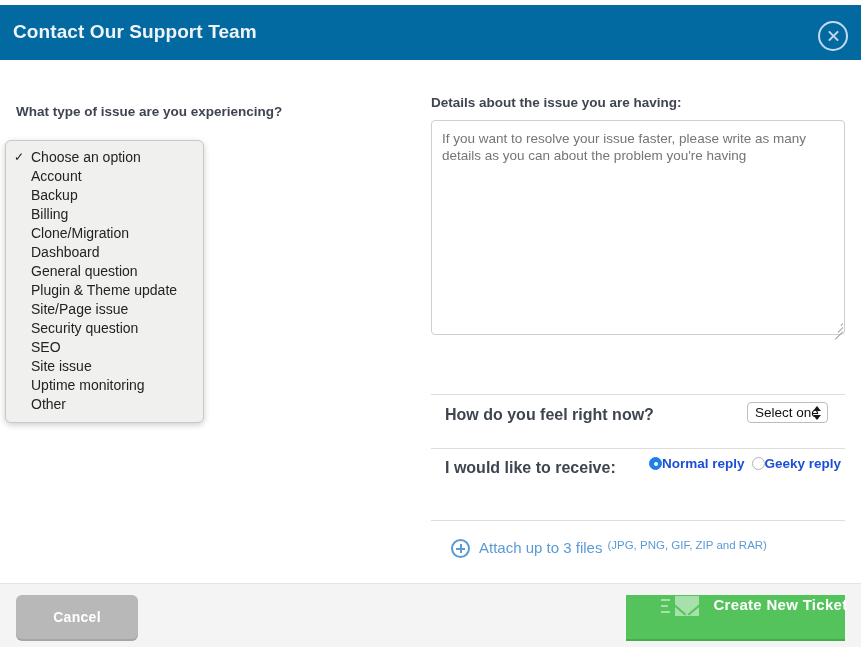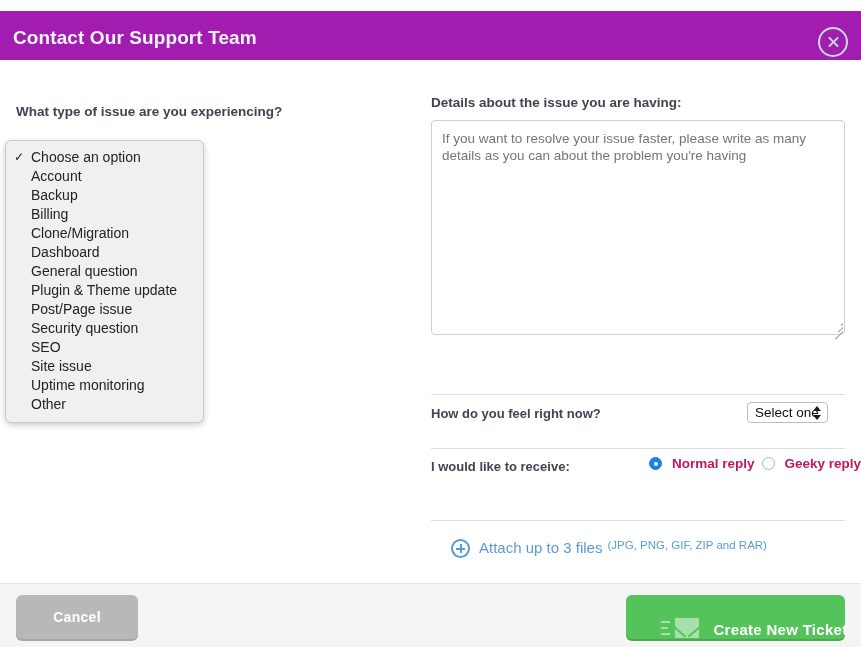--- a/index.html
+++ b/index.html
@@ -18,24 +18,24 @@
     position: relative;
     width: 861px;
     height: 649px;
     background: #ffffff;
     box-sizing: border-box;
   }
 
   
   .header {
     position: absolute;
-    left: 0; top: 11px;
+    left: 0; top: 5px;
     width: 861px;
     height: 60px;
-    background: #a21caf;
+    background: #0369a1;
     box-sizing: border-box;
   }
   .header-title {
     position: absolute;
     left: 13px;
     top: 16px;
     font-size: 19px;
     font-weight: bold;
     color: #eef4f9;
     letter-spacing: 0.1px;
@@ -179,22 +179,22 @@
     width: 414px;
     height: 1px;
     background: #dedede;
   }
   .div1 { top: 334px; }
   .div2 { top: 388px; }
   .div3 { top: 460px; }
 
   .row-label {
     position: absolute;
-    left: 6px;
-    font-size: 13px;
+    left: 20px;
+    font-size: 16px;
     font-weight: bold;
     color: #3f4550;
     white-space: nowrap;
   }
   .label-feel { top: 346px; }
   .label-receive { top: 399px; }
 
   .select-box {
     position: absolute;
     left: 322px;
@@ -274,22 +274,22 @@
     border-radius: 50%;
     background: #ffffff;
   }
   .radio-dot.off {
     background: #ffffff;
     border: 1px solid #b4b4b4;
   }
   .radio-text {
     font-size: 13.5px;
     font-weight: bold;
-    color: #be185d;
-    margin-left: 10px;
+    color: #1d4ed8;
+    margin-left: 0;
   }
 
   .attach-row {
     position: absolute;
     left: 26px;
     top: 479px;
     display: flex;
     cursor: pointer;
   }
   .plus-icon {
@@ -354,25 +354,25 @@
     letter-spacing: 0.3px;
   }
   .submit-btn {
     position: absolute;
     right: 16px;
     top: 11px;
     width: 219px;
     height: 44px;
     background: #54c35c;
     border: none;
-    border-radius: 6px;
+    border-radius: 0;
     box-shadow: 0 2px 0 #47ab4e;
     cursor: pointer;
     display: flex;
-    align-items: flex-end;
+    align-items: flex-start;
     justify-content: center;
     font-family: "Liberation Sans", sans-serif;
     padding-left: 44px;
   }
   .envelope {
     position: relative;
     width: 38px;
     height: 20px;
     flex: none;
     margin-right: 14px;
@@ -450,21 +450,21 @@
         <div class="option-item">
           <span>Dashboard</span>
         </div>
         <div class="option-item">
           <span>General question</span>
         </div>
         <div class="option-item">
           <span>Plugin &amp; Theme update</span>
         </div>
         <div class="option-item">
-          <span>Post/Page issue</span>
+          <span>Site/Page issue</span>
         </div>
         <div class="option-item">
           <span>Security question</span>
         </div>
         <div class="option-item">
           <span>SEO</span>
         </div>
         <div class="option-item">
           <span>Site issue</span>
         </div>

